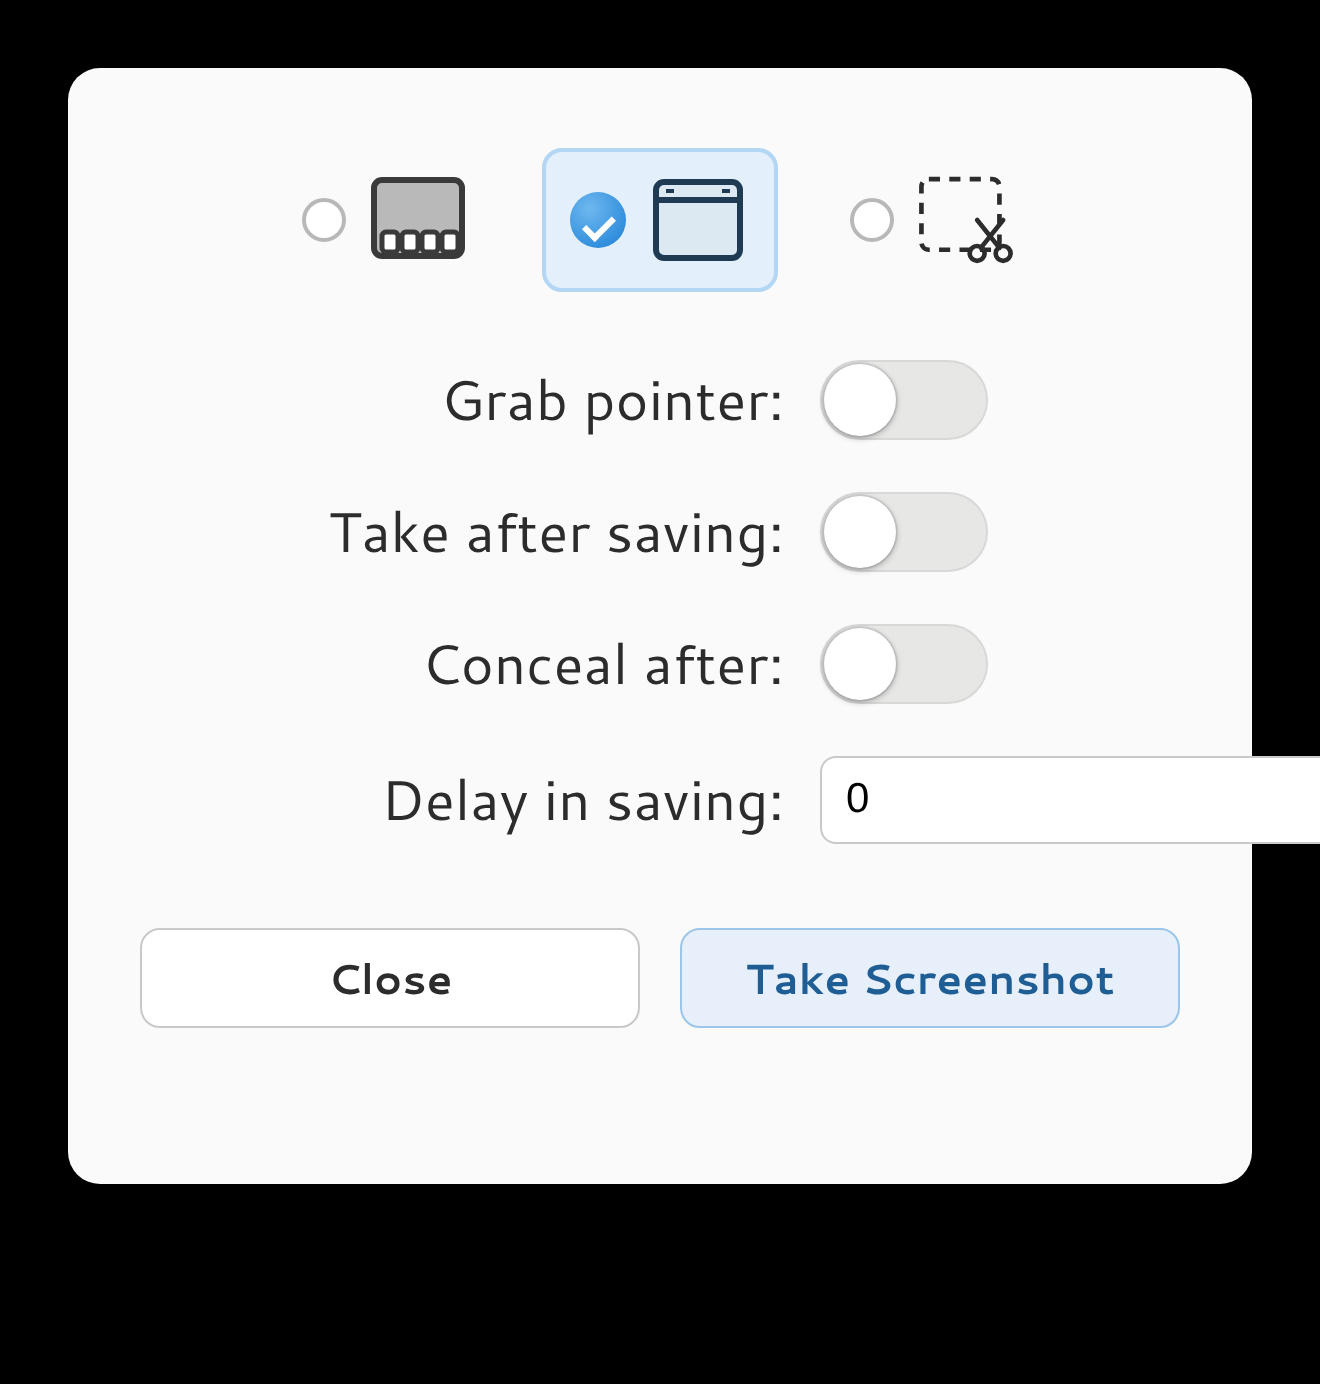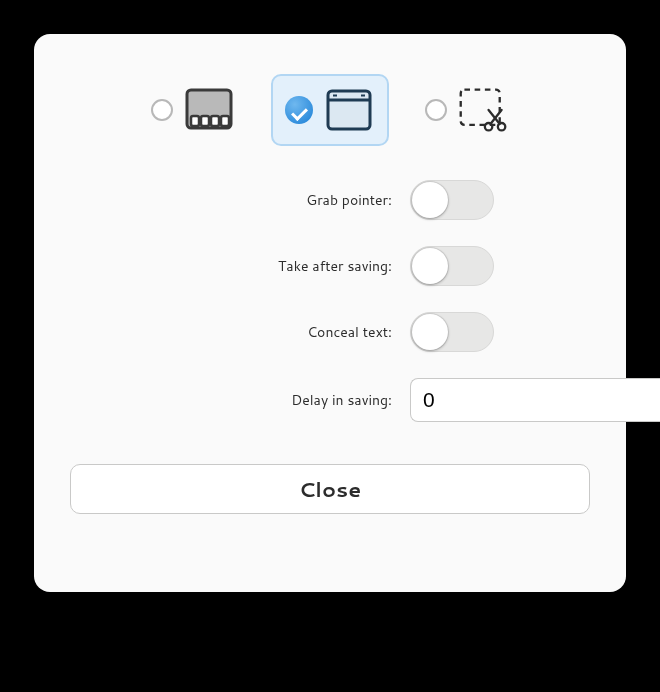--- a/index.html
+++ b/index.html
@@ -84,21 +84,21 @@
   .options {
     display: grid;
     grid-template-columns: 1fr auto;
     column-gap: 18px;
     row-gap: 26px;
     align-items: center;
     margin: 0 10px 0 0;
   }
   .opt-label {
     text-align: right;
-    font-size: 14px;
+    font-size: 28px;
     color: #2c2c2c;
   }
   .switch {
     width: 84px;
     height: 40px;
     border-radius: 20px;
     background: #e7e7e6;
     border: 1px solid #d8d8d7;
     position: relative;
     box-sizing: border-box;
@@ -216,34 +216,35 @@
       </div>
     </div>
 
     <div class="opt-label">Take after saving:</div>
     <div class="opt-control">
       <div class="switch">
         <div class="knob"></div>
       </div>
     </div>
 
-    <div class="opt-label">Conceal text:</div>
+    <div class="opt-label">Conceal after:</div>
     <div class="opt-control">
       <div class="switch">
         <div class="knob"></div>
       </div>
     </div>
 
     <div class="opt-label">Delay in saving:</div>
     <div class="opt-control">
       <div class="delay-control">
         <input class="delay-value" value="0" style="">
 
       </div>
     </div>
 
   </div>
 
   <div class="button-row">
     <div class="btn">Close</div>
+    <div class="btn primary">Take Screenshot</div>
   </div>
 
 </div>
 
 </body></html>

